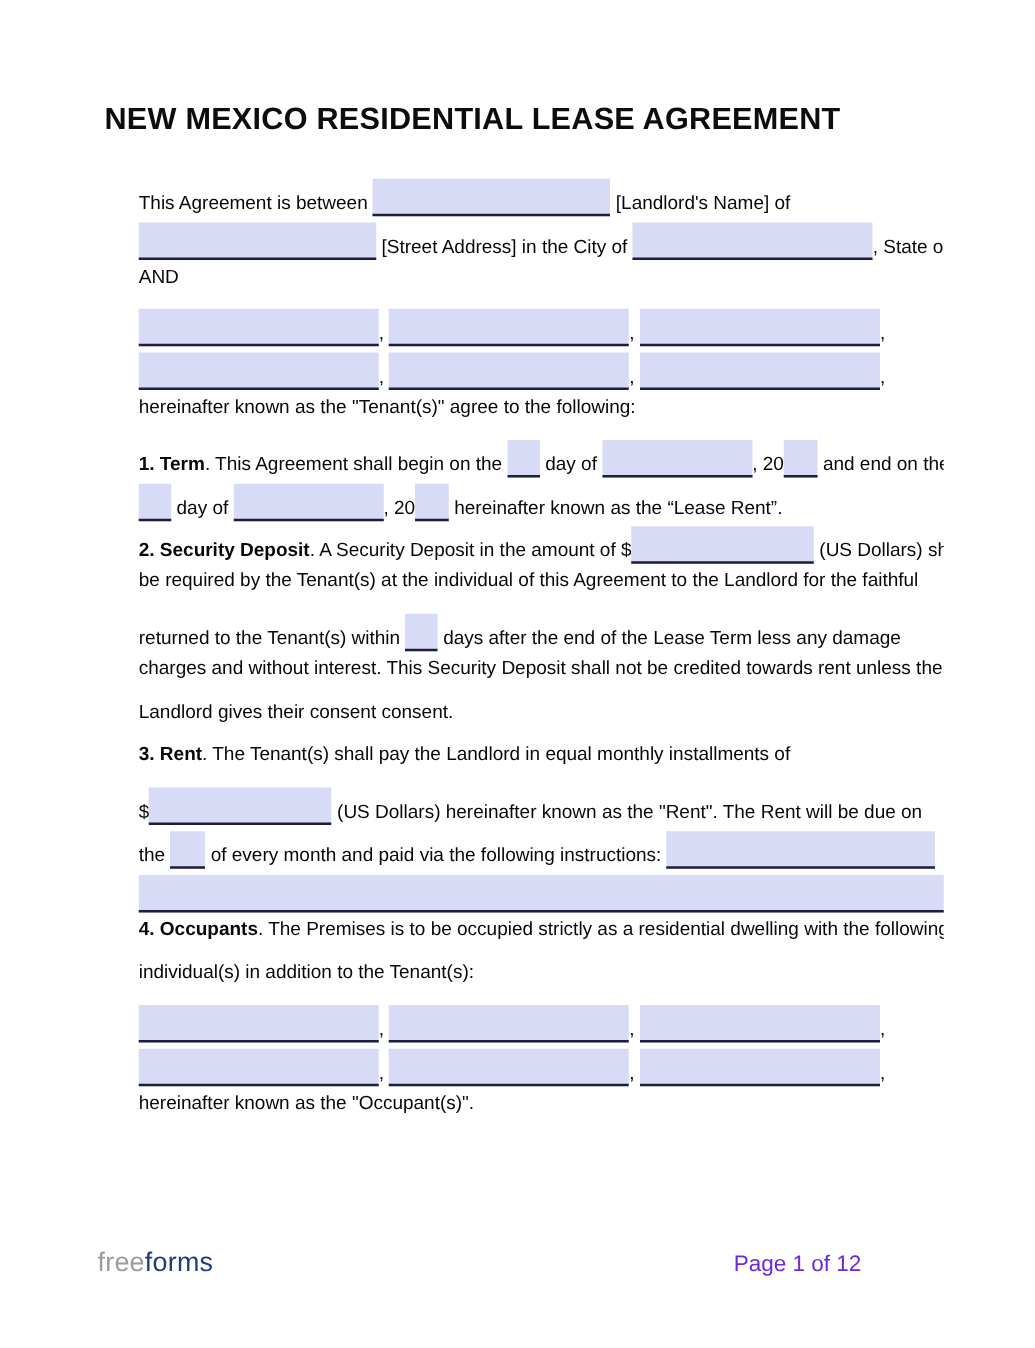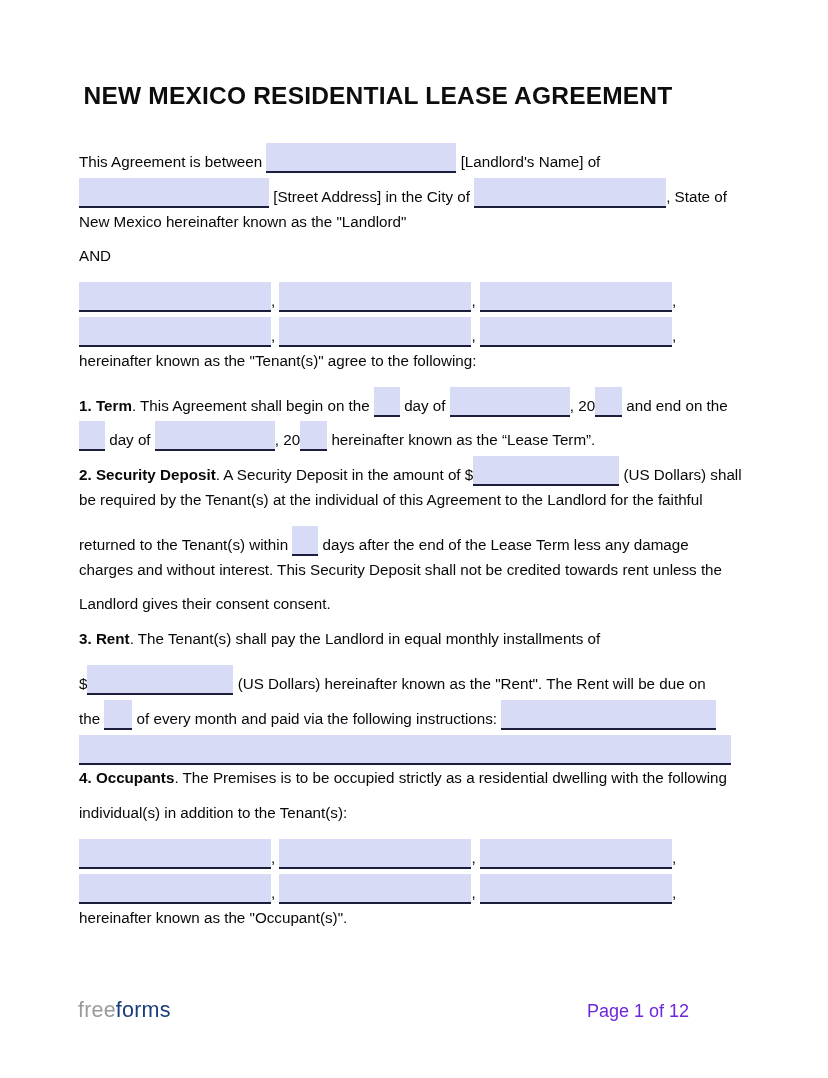--- a/index.html
+++ b/index.html
@@ -2,21 +2,21 @@
 <html style="--fill: #d8dbf6; --rule: #1d1d3c; --brand-gray: #9b9b9b; --brand-navy: #1c3d7d;"><head>
 <meta charset="utf-8">
 <style>
   html,body{margin:0;padding:0;}
   body{background:#ffffff;font-family:"Liberation Sans",sans-serif;-webkit-font-smoothing:antialiased;}
   .page{position:relative;width:755px;height:1078px;background:#fff;overflow:hidden;}
   .content{position:absolute;left:79px;right:78px;top:0;}
   h1.title{margin:82px 0 0 0;text-align:center;font-size:24.5px;line-height:27px;
     font-weight:bold;color:#0d0d0d;letter-spacing:0.2px;white-space:nowrap;}
   .doc{position:absolute;left:79px;top:143px;width:671px;font-size:15.2px;color:#080808;}
-  .line{height:34.8px;white-space:nowrap;}
+  .line{height:34.8px;white-space:nowrap;margin-left:32px;}
   .line .bold{font-weight:bold;}
   .blank{display:inline-block;background:var(--fill,#d8dbf6);
     border-bottom:2px solid var(--rule,#1d1d3c);height:28px;vertical-align:-6px;}
   .footer{position:absolute;left:78px;right:66px;top:998px;display:flex;
     justify-content:space-between;align-items:baseline;}
   .brand{font-size:21.5px;font-weight:normal;letter-spacing:0.2px;}
   .brand .free{color:var(--brand-gray,#9b9b9b);}
   .brand .forms{color:var(--brand-navy,#1c3d7d);}
   .pagenum{font-size:18px;color:#6d28d9;}
 </style>
@@ -24,27 +24,26 @@
 <body>
 
 <div class="page">
   <div class="content">
     <h1 class="title">NEW MEXICO RESIDENTIAL LEASE AGREEMENT</h1>
   </div>
 
   <div class="doc">
       <div class="line"><span>This Agreement is between </span><span class="blank" style="width: 190px;"></span><span> [Landlord's Name] of</span></div>
       <div class="line"><span class="blank" style="width: 190px;"></span><span> [Street Address] in the City of </span><span class="blank" style="width: 192px;"></span><span>, State of</span></div>
-      <div class="line"><span>New Mexico hereinafter known as the "Landlord"</span></div>
       <div class="line"><span>AND</span></div>
       <div class="line"><span class="blank" style="width: 192px;"></span><span>, </span><span class="blank" style="width: 192px;"></span><span>, </span><span class="blank" style="width: 192px;"></span><span>,</span></div>
       <div class="line"><span class="blank" style="width: 192px;"></span><span>, </span><span class="blank" style="width: 192px;"></span><span>, </span><span class="blank" style="width: 192px;"></span><span>,</span></div>
       <div class="line"><span>hereinafter known as the "Tenant(s)" agree to the following:</span></div>
       <div class="line"><span class="bold">1. Term</span><span>. This Agreement shall begin on the </span><span class="blank" style="width: 26px;"></span><span> day of </span><span class="blank" style="width: 120px;"></span><span>, 20</span><span class="blank" style="width: 27px;"></span><span> and end on the</span></div>
-      <div class="line"><span class="blank" style="width: 26px;"></span><span> day of </span><span class="blank" style="width: 120px;"></span><span>, 20</span><span class="blank" style="width: 27px;"></span><span> hereinafter known as the “Lease Term”.</span></div>
+      <div class="line"><span class="blank" style="width: 26px;"></span><span> day of </span><span class="blank" style="width: 120px;"></span><span>, 20</span><span class="blank" style="width: 27px;"></span><span> hereinafter known as the “Lease Rent”.</span></div>
       <div class="line"><span class="bold">2. Security Deposit</span><span>. A Security Deposit in the amount of $</span><span class="blank" style="width: 146px;"></span><span> (US Dollars) shall</span></div>
       <div class="line"><span>be required by the Tenant(s) at the individual of this Agreement to the Landlord for the faithful</span></div>
       <div class="line"><span>returned to the Tenant(s) within </span><span class="blank" style="width: 26px;"></span><span> days after the end of the Lease Term less any damage</span></div>
       <div class="line"><span>charges and without interest. This Security Deposit shall not be credited towards rent unless the</span></div>
       <div class="line"><span>Landlord gives their consent consent.</span></div>
       <div class="line"><span class="bold">3. Rent</span><span>. The Tenant(s) shall pay the Landlord in equal monthly installments of</span></div>
       <div class="line"><span>$</span><span class="blank" style="width: 146px;"></span><span> (US Dollars) hereinafter known as the "Rent". The Rent will be due on</span></div>
       <div class="line"><span>the </span><span class="blank" style="width: 28px;"></span><span> of every month and paid via the following instructions: </span><span class="blank" style="width: 215px;"></span></div>
       <div class="line"><span class="blank" style="width: 652px;"></span></div>
       <div class="line"><span class="bold">4. Occupants</span><span>. The Premises is to be occupied strictly as a residential dwelling with the following</span></div>

